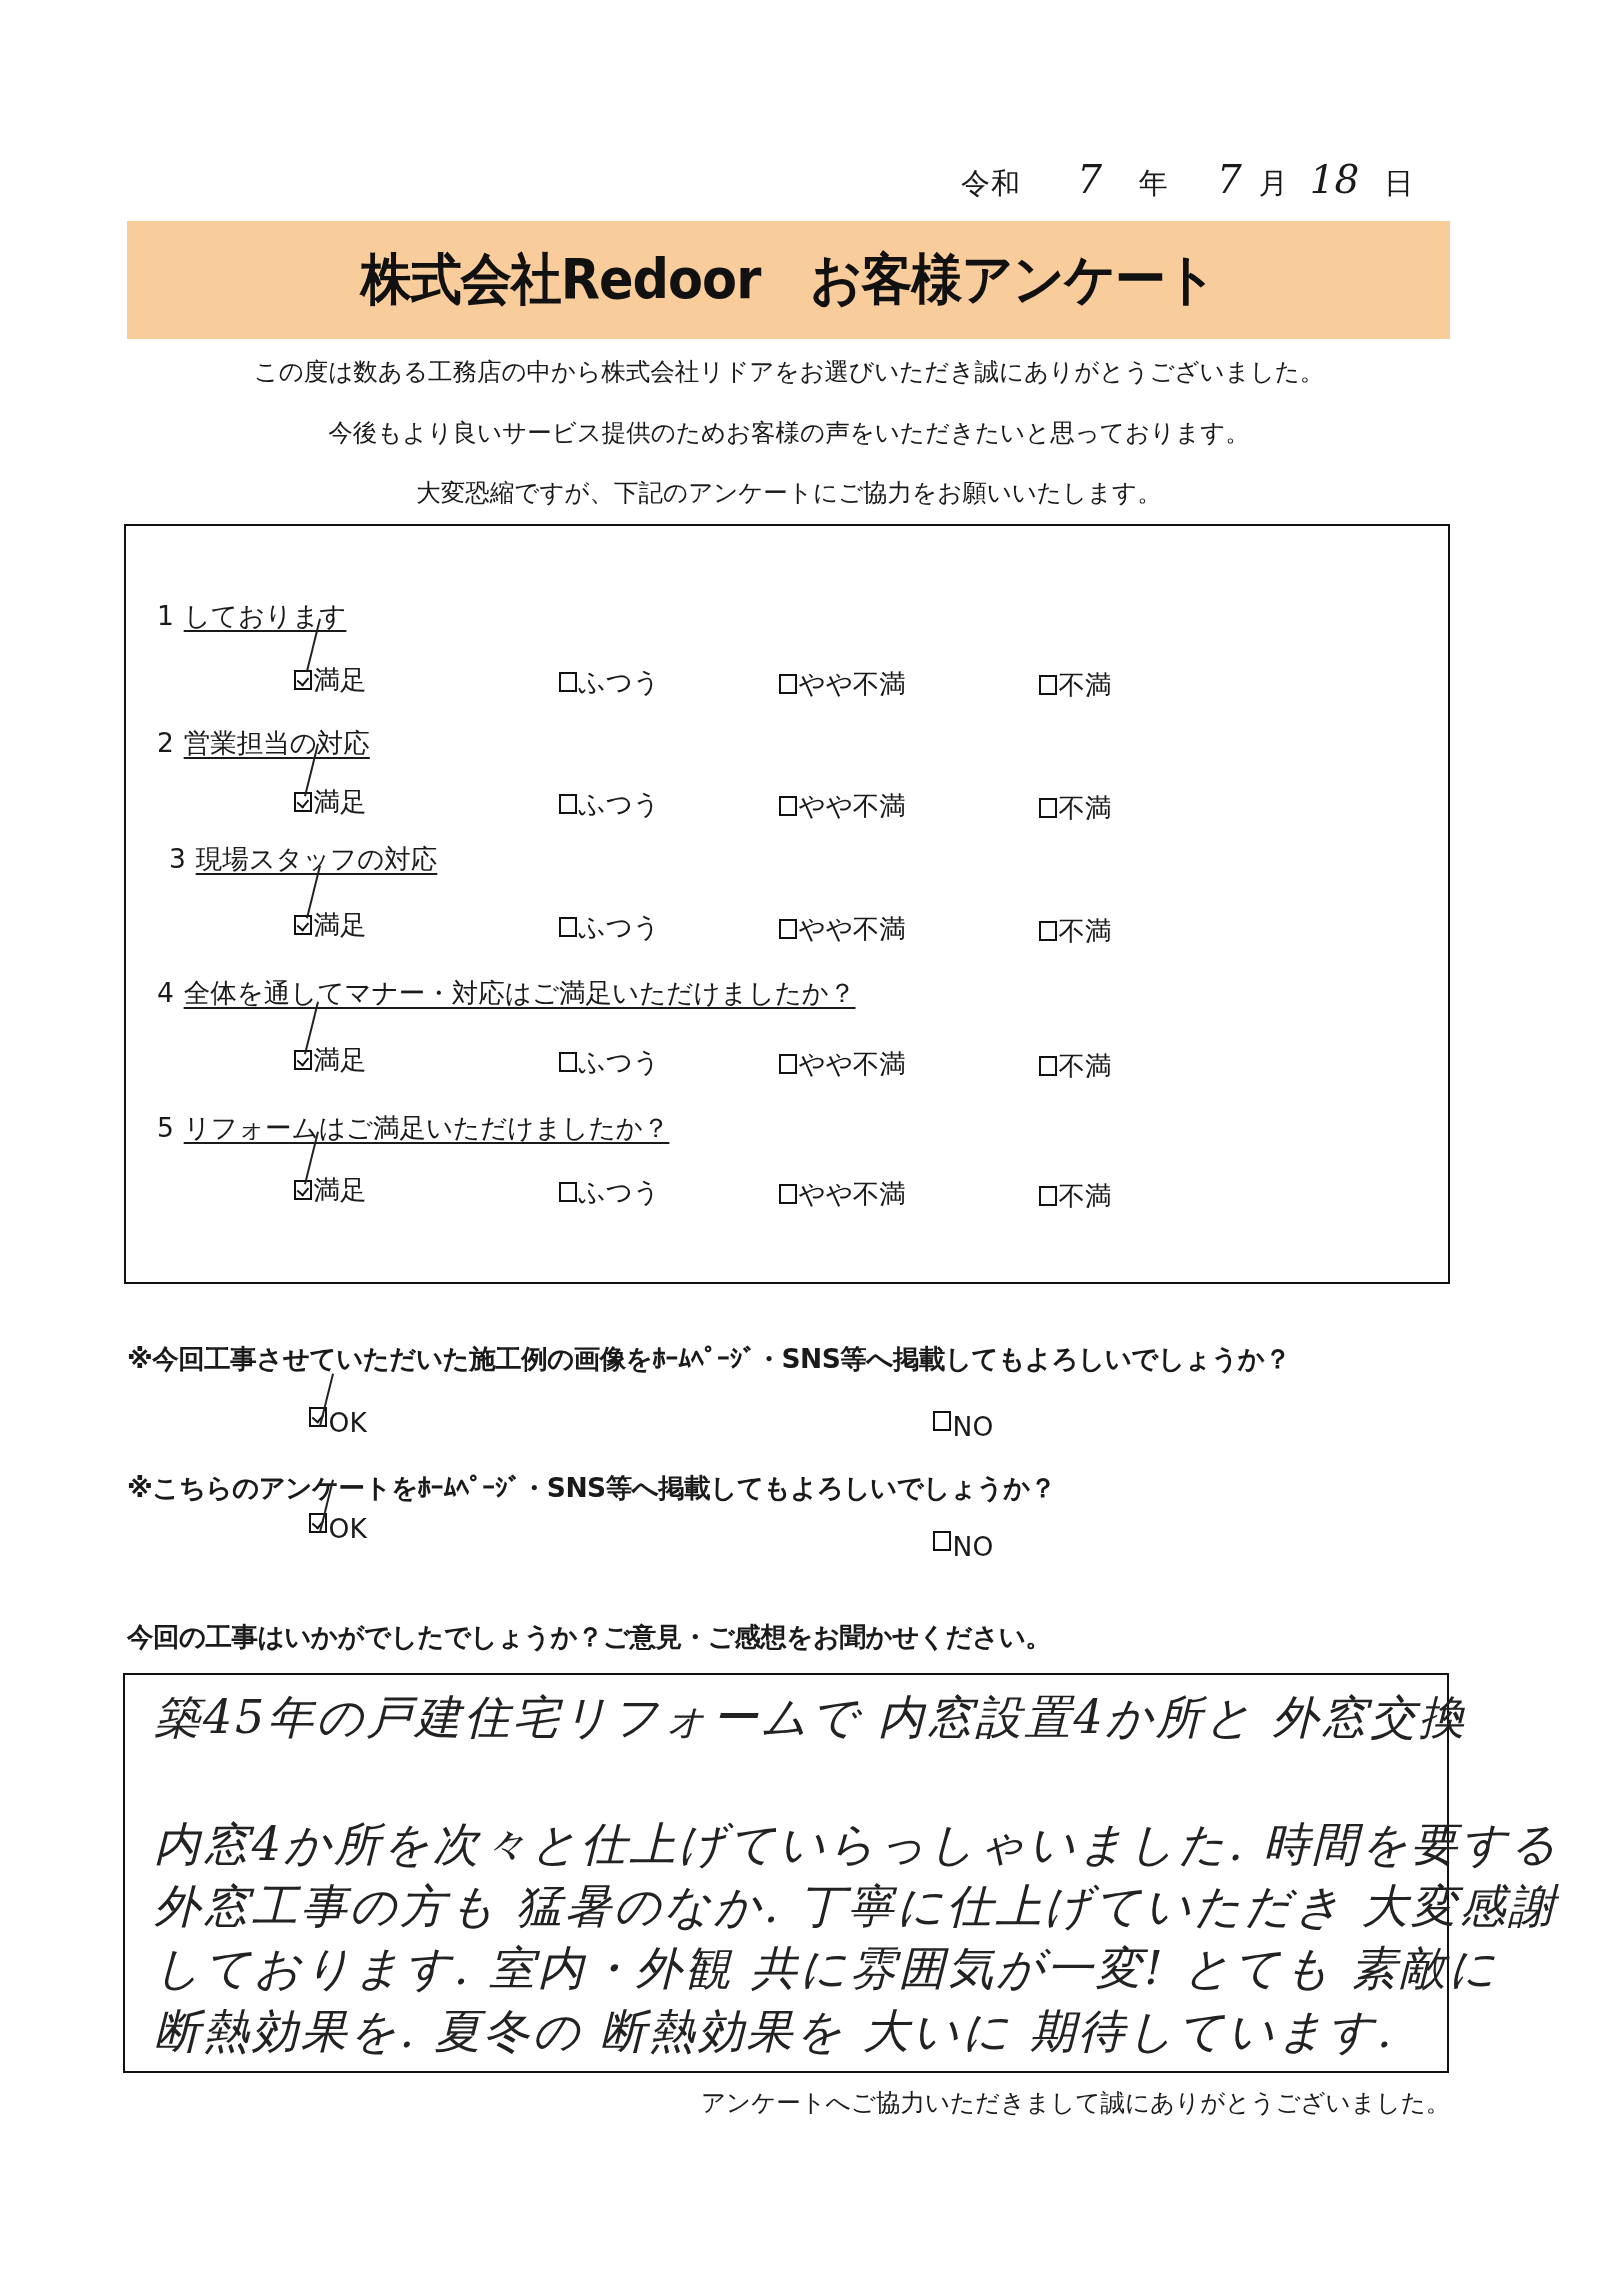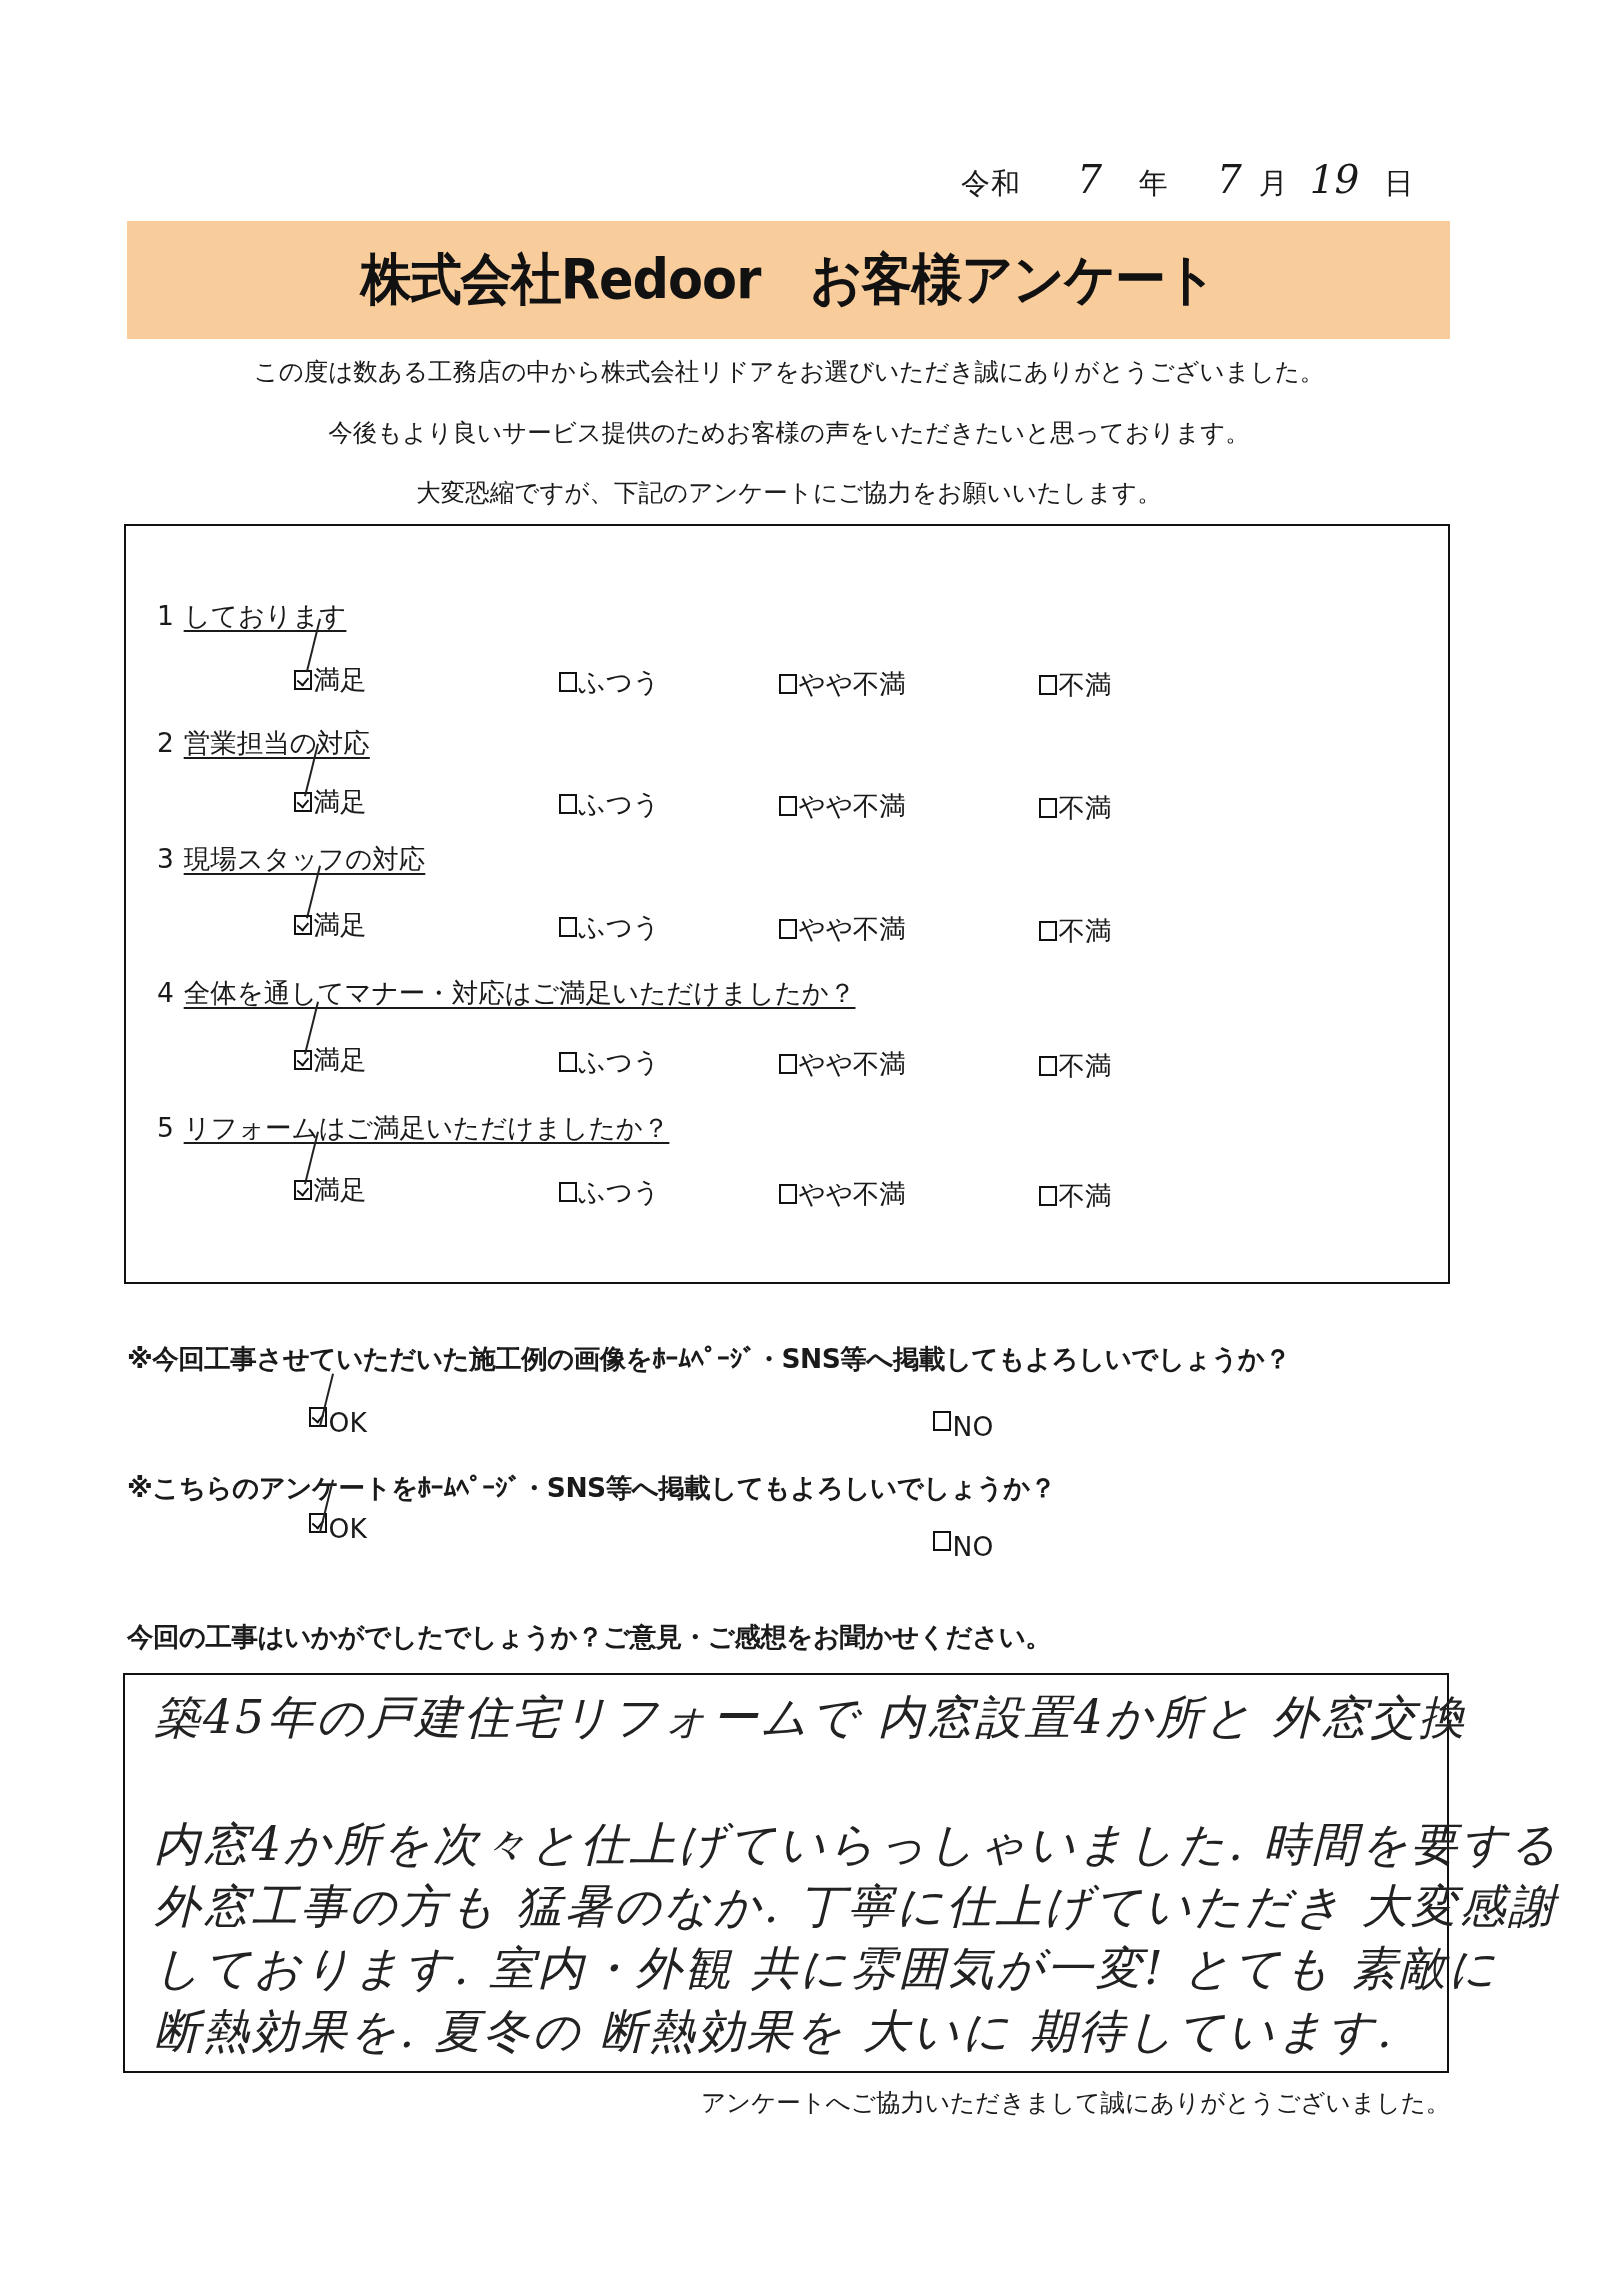--- a/index.html
+++ b/index.html
@@ -51,21 +51,21 @@
 </style>
 </head>
 <body>
 
 <div class="abs date-line">
   <span class="lbl era">令和</span>
   <span class="hw yr">7</span>
   <span class="lbl yl">年</span>
   <span class="hw mo">7</span>
   <span class="lbl ml">月</span>
-  <span class="hw dy">19</span>
+  <span class="hw dy">18</span>
   <span class="lbl">日</span>
 </div>
 
 <div class="abs title-band">
   <div class="title">株式会社Redoor　お客様アンケート</div>
 </div>
 
 <div class="abs intro" style="top:355px;">この度は数ある工務店の中から株式会社リドアをお選びいただき誠にありがとうございました。</div>
 <div class="abs intro" style="top:416px;">今後もより良いサービス提供のためお客様の声をいただきたいと思っております。</div>
 <div class="abs intro" style="top:476px;">大変恐縮ですが、下記のアンケートにご協力をお願いいたします。</div>
@@ -107,21 +107,21 @@
   </div>
 <div class="abs opt" style="top:788px;left:779px;">
     <span class="cb"></span>
     <span>やや不満</span>
   </div>
 <div class="abs opt" style="top:790px;left:1039px;">
     <span class="cb"></span>
     <span>不満</span>
   </div>
 
-<div class="abs q-label" style="top:841px;">
+<div class="abs q-label" style="top:841px;margin-left:12px;">
   <span class="num">3</span><span class="text">現場スタッフの対応</span>
 </div>
 <div class="abs opt" style="top:907px;left:294px;">
     <span class="cb checked"></span>
     <span>満足</span>
   </div>
 <div class="tick-stroke" style="top:864px;left:306px;"></div>
 <div class="abs opt" style="top:909px;left:559px;">
     <span class="cb"></span>
     <span>ふつう</span>

